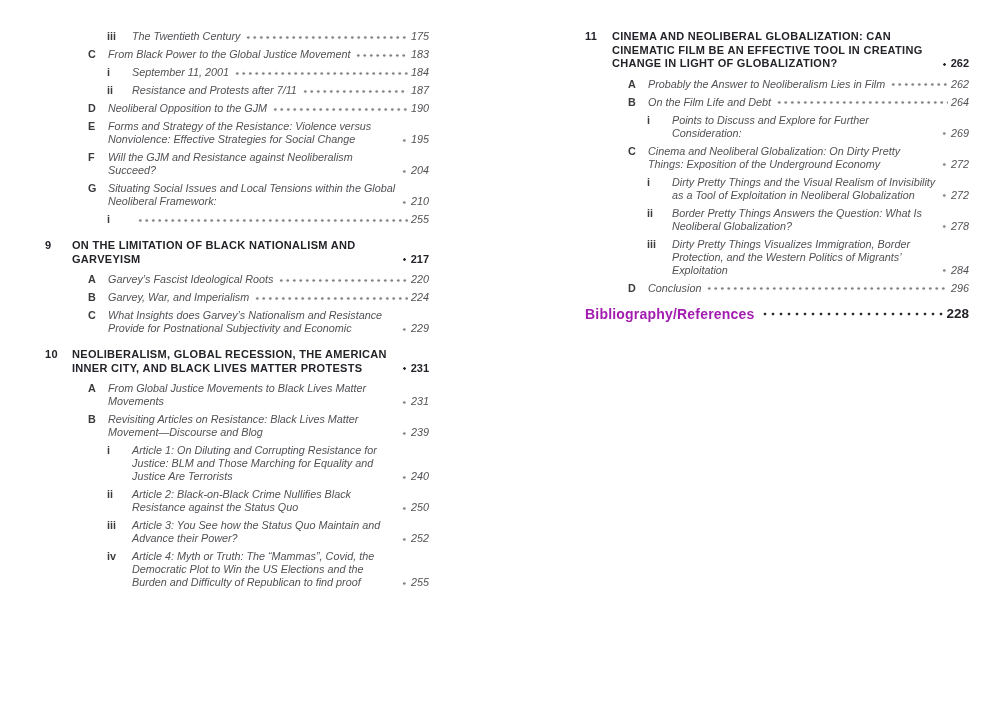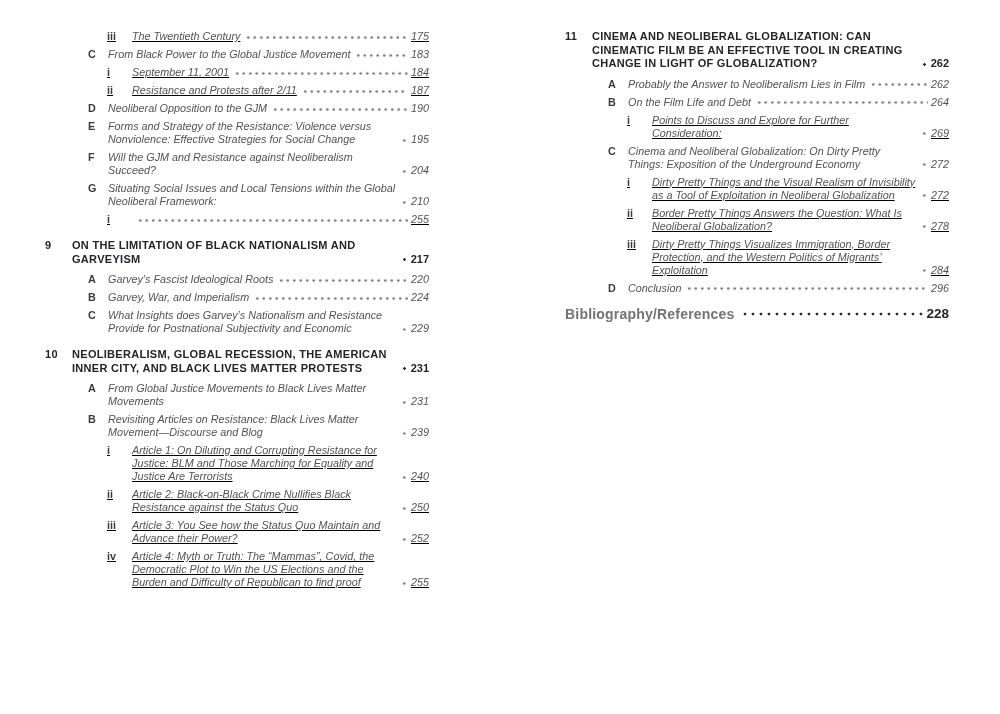--- a/index.html
+++ b/index.html
@@ -5,21 +5,21 @@
   html,body{margin:0;padding:0;}
   body{
     width:1000px;height:714px;
     background:#ffffff;
     font-family:"Liberation Sans","DejaVu Sans",sans-serif;
     overflow:hidden;
     position:relative;
   }
   .col{position:absolute;top:30px;width:384px;}
   #left-col{left:45px;}
-  #right-col{left:565px;}
+  #right-col{left:585px;}
 
   .row{display:flex;align-items:flex-end;margin-bottom:5px;}
   .marker{
     flex:none;align-self:flex-start;
     font-weight:bold;color:#3b3b3e;
     font-size:10.8px;line-height:13px;
   }
   .text{
     flex:0 1 auto;min-width:0;
     font-style:italic;color:#515255;
@@ -33,32 +33,32 @@
     background-position:left 1px bottom 3px;
   }
   .page{
     flex:none;
     font-style:italic;color:#515255;
     font-size:10.8px;line-height:13px;
   }
 
   .row-letter{padding-left:43px;}
   .row-letter .marker{width:20px;}
-  .row-roman{padding-left:62px;text-decoration:underline;}
+  .row-roman{padding-left:62px;}
   .row-roman .marker{width:25px;}
 
   .row-chapter{margin:13px 0 7px 0;}
   .row-chapter:first-child{margin-top:0;}
   .row-chapter .marker{width:27px;color:#252329;font-size:11px;letter-spacing:.3px;line-height:13.5px;}
   .row-chapter .text{font-style:normal;font-weight:bold;color:#252329;font-size:11px;letter-spacing:.3px;line-height:13.5px;}
   .row-chapter .page{font-style:normal;font-weight:bold;color:#252329;font-size:11px;line-height:13.5px;}
   .row-chapter .leader{background-image:radial-gradient(circle,#2a282d 1.15px,transparent 1.5px);background-size:7px 7px;}
 
   .row-back{margin-top:11px;}
-  .row-back .text{font-style:normal;font-weight:bold;color:#737373;font-size:14px;line-height:16px;letter-spacing:.2px;}
+  .row-back .text{font-style:normal;font-weight:bold;color:#a21caf;font-size:14px;line-height:16px;letter-spacing:.2px;}
   .row-back .page{font-style:normal;font-weight:bold;color:#252329;font-size:13.5px;line-height:16px;}
   .row-back .leader{height:16px;background-image:radial-gradient(circle,#2a282d 1.3px,transparent 1.65px);background-size:8px 8px;background-position:left 2px bottom 4px;}
 </style>
 </head>
 <body>
 
 <div id="left-col" class="col">
     <div class="row row-roman">
     <span class="marker">iii</span>
     <span class="text">The Twentieth Century</span>
@@ -72,21 +72,21 @@
     <span class="page">183</span>
   </div>
     <div class="row row-roman">
     <span class="marker">i</span>
     <span class="text">September 11, 2001</span>
     <span class="leader"></span>
     <span class="page">184</span>
   </div>
     <div class="row row-roman">
     <span class="marker">ii</span>
-    <span class="text">Resistance and Protests after 2/11</span>
+    <span class="text">Resistance and Protests after 7/11</span>
     <span class="leader"></span>
     <span class="page">187</span>
   </div>
     <div class="row row-letter">
     <span class="marker">D</span>
     <span class="text">Neoliberal Opposition to the GJM</span>
     <span class="leader"></span>
     <span class="page">190</span>
   </div>
     <div class="row row-letter">

